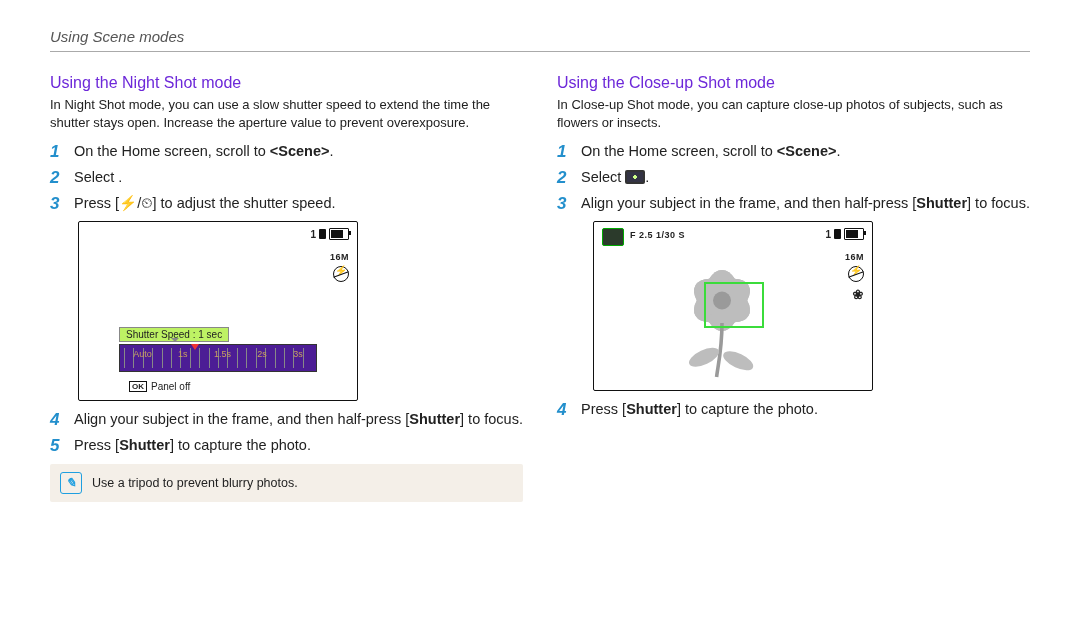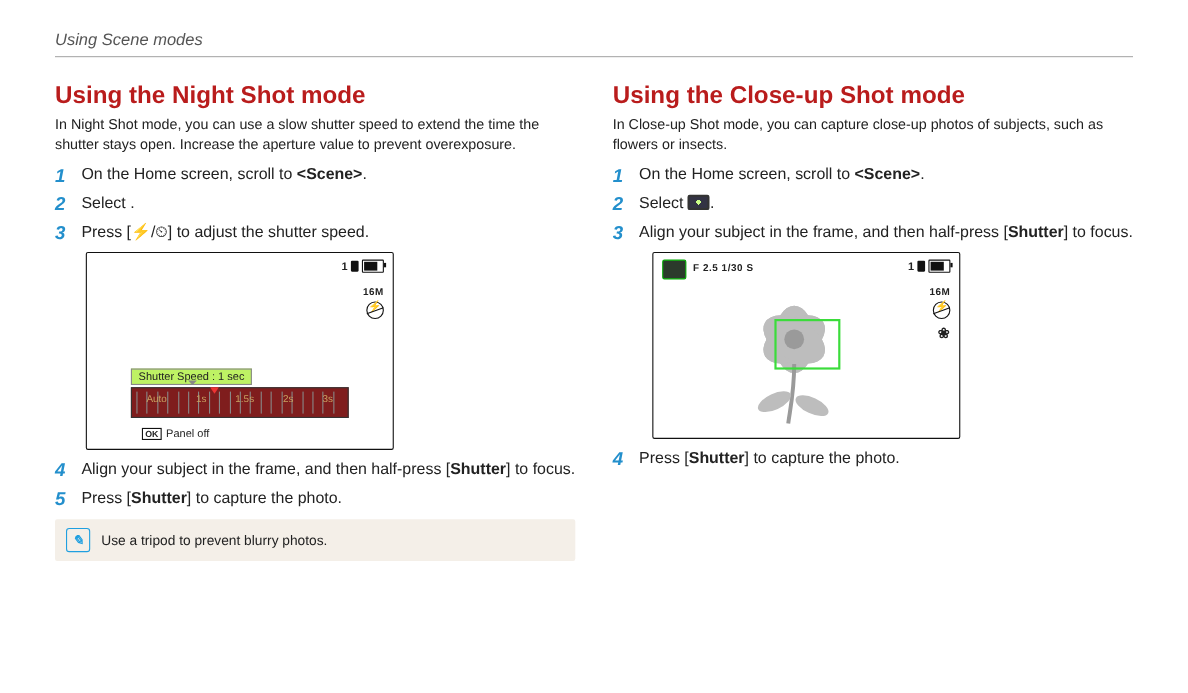--- a/index.html
+++ b/index.html
@@ -1,21 +1,21 @@
 <!DOCTYPE html>
 <html><head>
 <meta charset="utf-8">
 <style>
   html,body{margin:0;padding:0;background:#fff;font-family:"Segoe UI",Arial,sans-serif;color:#222;}
   .page{width:1080px;height:630px;box-sizing:border-box;padding:28px 50px 10px 50px;position:relative;}
   .chapter-title{font-style:italic;color:#555;font-size:15px;margin-bottom:6px;}
   .rule{border:none;border-top:1px solid #aaa;margin:4px 0 22px 0;}
   .cols{display:flex;gap:34px;}
   .col{flex:1 1 50%;}
-  h2{color:#b91c1c;font-weight:700;font-size:22px;margin:0 0 4px 0;}
+  h2{color:#6d28d9;font-weight:400;font-size:16px;margin:0 0 4px 0;}
   .intro{font-size:13px;line-height:1.35;margin:0 0 10px 0;}
   ol.steps{list-style:none;padding:0;margin:0;}
   ol.steps>li{display:flex;align-items:flex-start;font-size:14.5px;margin:4px 0;}
   .num{font-style:italic;color:#238fcc;font-weight:600;font-size:17px;width:24px;flex:0 0 24px;line-height:1.3;}
   .body{line-height:1.4;}
   .icon-box{display:inline-block;width:20px;height:14px;background:#333;border-radius:2px;vertical-align:-2px;position:relative;overflow:hidden;}
   .icon-box::after{content:"";position:absolute;inset:2px;background:radial-gradient(circle,#cf8 2px,#334 2px);}
   .screenshot{border:1.5px solid #111;border-radius:2px;margin:6px 0 8px 28px;box-sizing:border-box;position:relative;background:#fff;}
   .ss-night{width:280px;height:180px;}
   .ss-macro{width:280px;height:170px;margin-left:36px;}
@@ -28,21 +28,21 @@
   .sr-side{position:absolute;top:26px;right:8px;font-size:9px;font-weight:800;letter-spacing:.5px;text-align:right;}
   .sr-side .r{display:block;margin:4px 0;}
   .flash-off{display:inline-block;width:14px;height:14px;border:1.5px solid #111;border-radius:50%;position:relative;}
   .flash-off::before{content:"⚡";position:absolute;left:1px;top:-2px;font-size:10px;}
   .flash-off::after{content:"";position:absolute;left:-1px;right:-1px;top:50%;border-top:1px solid #111;transform:rotate(-20deg);}
   .macro-ic{display:inline-block;font-size:13px;line-height:1;}
   
   .slider-band{position:absolute;left:40px;right:40px;top:102px;}
   .slider-label{display:inline-block;background:#bef264;border:1px solid #888;font-size:10px;padding:1px 6px;margin-bottom:2px;}
   .slider-label::after{content:"";position:absolute;left:52px;top:14px;border:4px solid transparent;border-top-color:#888;}
-  .scale{height:26px;background:#7f1d1d;position:relative;border:1px solid #333;}
+  .scale{height:26px;background:#4c1d95;position:relative;border:1px solid #333;}
   .ticks{position:absolute;inset:3px 4px;display:flex;}
   .ticks span{flex:1;border-left:1px solid #888;}
   .scale .labels{position:absolute;left:0;right:0;top:4px;display:flex;justify-content:space-around;font-size:9px;color:#c8a060;}
   .scale .marker{position:absolute;top:-1px;left:36%;width:0;height:0;border:4px solid transparent;border-top:6px solid #e33;}
   .panel-off{position:absolute;left:10px;bottom:8px;font-size:10px;display:flex;align-items:center;gap:4px;margin-left:40px;}
   .panel-off .ok{border:1px solid #111;padding:0 2px;font-weight:700;font-size:8px;}
   
   .flower{position:absolute;left:38px;top:28px;right:60px;bottom:12px;}
   .flower svg{width:100%;height:100%;}
   .af-box{position:absolute;left:110px;top:60px;width:56px;height:42px;border:2px solid #3bdc3b;}

